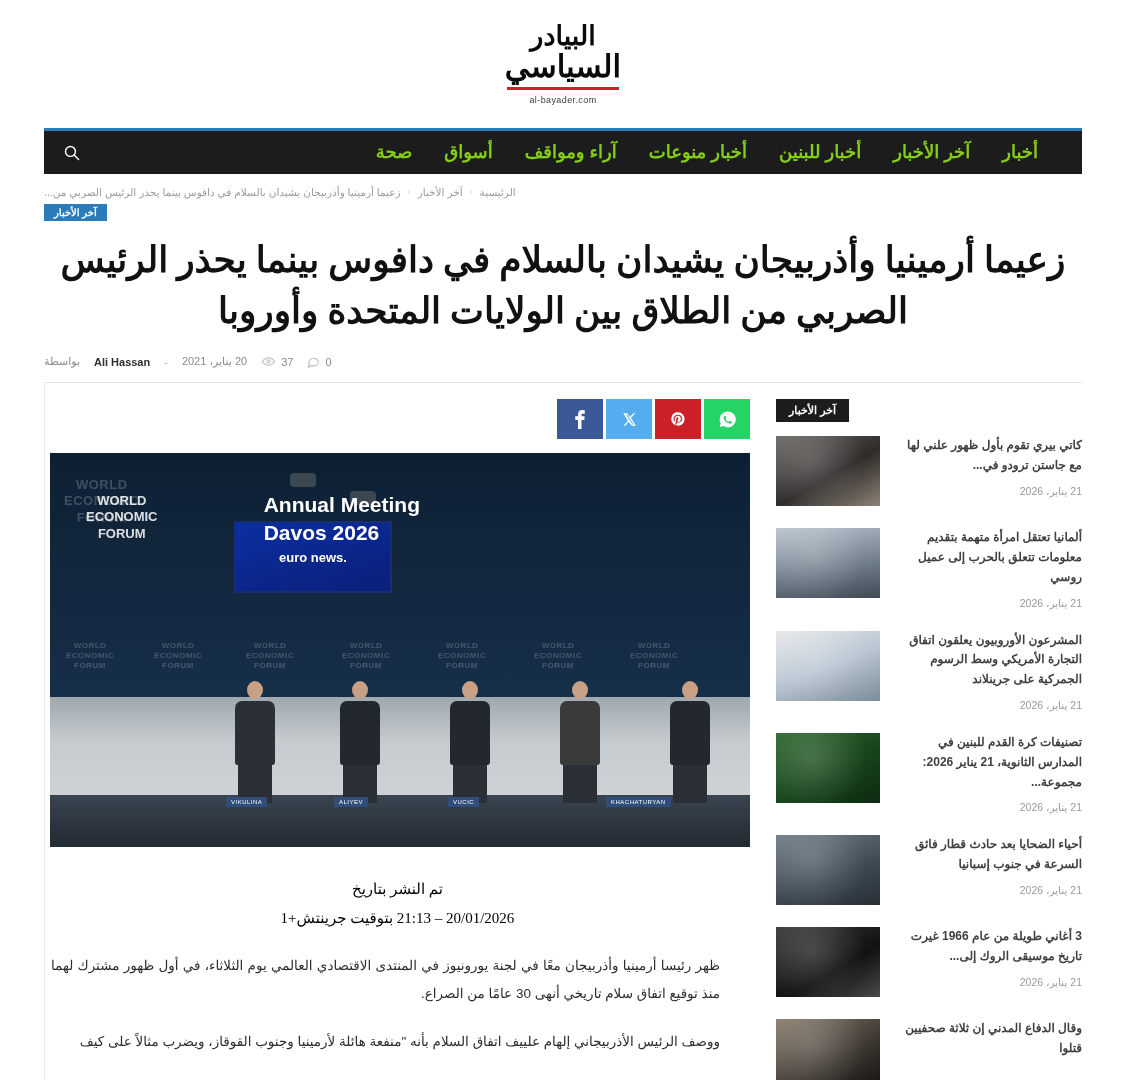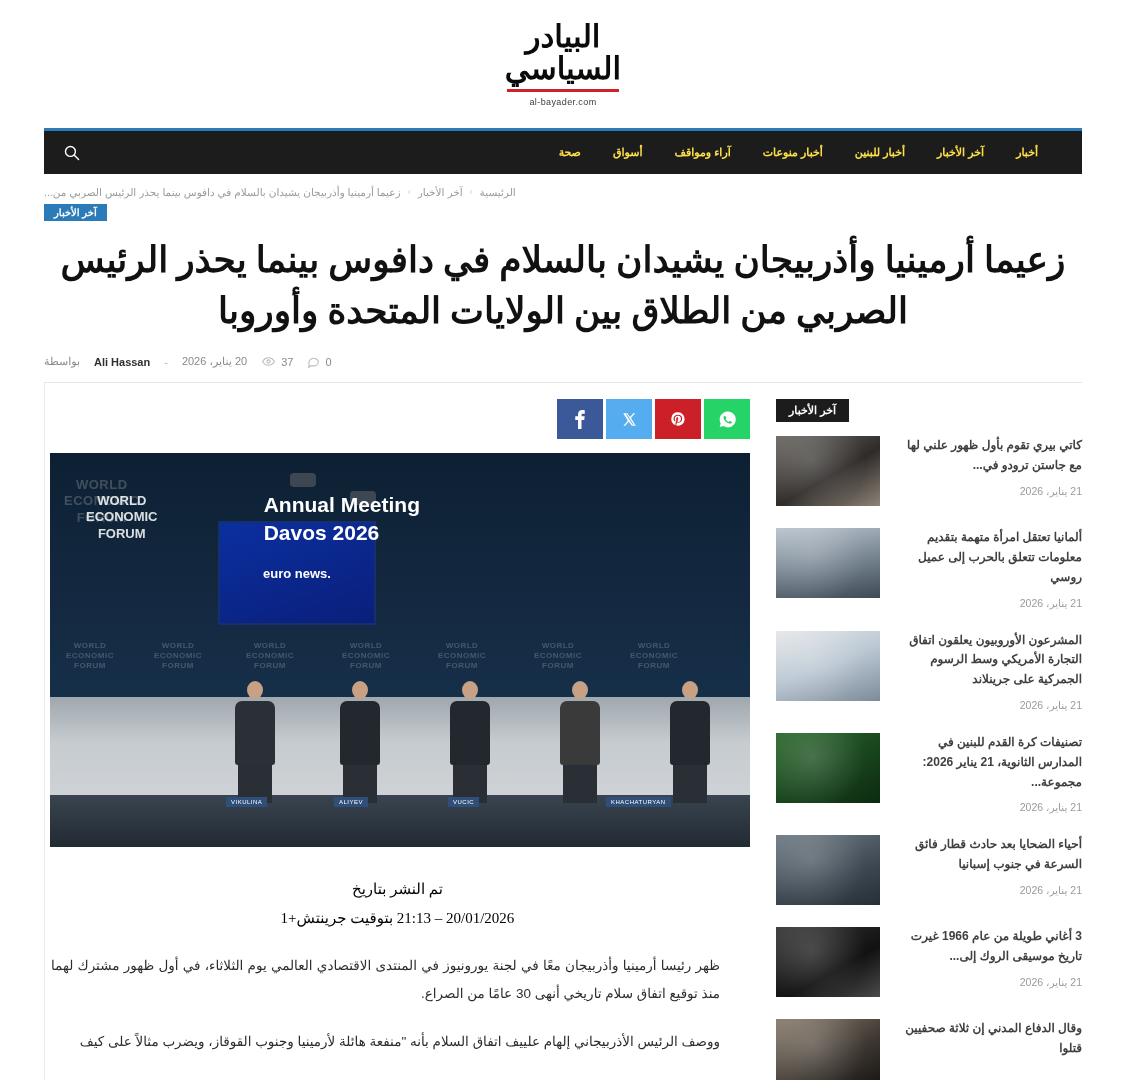--- a/index.html
+++ b/index.html
@@ -18,43 +18,43 @@
     display: flex; align-items: center; justify-content: center;
     background: #fff;
   }
   .logo-wrap { text-align: center; }
   .logo-line1, .logo-line2 {
     color: #0a0a0a;
     font-weight: bold;
     line-height: 1.02;
     letter-spacing: -1px;
   }
-  .logo-line1 { font-size: 31px; }
+  .logo-line1 { font-size: 27px; }
   .logo-line2 { font-size: 31px; }
   .logo-rule {
     width: 112px; height: 3px; background: #cc2229; margin: 4px auto 5px auto;
   }
   .logo-domain {
     font-size: 9px; color: #3b3b3b; letter-spacing: .4px;
     font-family: "Liberation Sans", sans-serif;
   }
 
   
   .navbar-outer { padding: 0 44px; }
   .navbar {
     background: #1c1c1c;
     height: 46px;
     border-top: 3px solid #2b7bb9;
     display: flex; align-items: center;
     position: relative;
   }
   .nav-items { display: flex; align-items: center; padding-right: 28px; }
   .nav-item {
-    color: #fde047;
-    font-size: 11px;
+    color: #84cc16;
+    font-size: 18px;
     font-weight: bold;
     padding: 0 16px;
     line-height: 43px;
     cursor: pointer;
     white-space: nowrap;
   }
   .nav-search {
     position: absolute; left: 0; top: 0;
     width: 54px; height: 43px;
     display: flex; align-items: center; justify-content: center;
@@ -159,22 +159,22 @@
     position: absolute; top: 38px; right: 330px;
     color: #fff; font-size: 21px; font-weight: bold; line-height: 1.3;
     text-align: left; direction: ltr;
   }
   .wef-right {
     position: absolute; top: 40px; left: 36px;
     color: rgba(255,255,255,.85); font-size: 13px; font-weight: bold;
     line-height: 1.25; text-align: center; direction: ltr;
   }
   .screen {
-    position: absolute; top: 68px; left: 168px;
-    width: 158px; height: 104px;
+    position: absolute; top: 68px; left: 184px;
+    width: 158px; height: 72px;
     background: linear-gradient(160deg,#0b2fa0,#0a1f7a);
     border: 2px solid #16306f;
   }
   .screen-logo {
     position: absolute; inset: 0; display: flex; align-items: center; justify-content: center;
     color: #fff; font-size: 13px; font-weight: bold; direction: ltr;
   }
   .stage {
     position: absolute; left: 0; right: 0; bottom: 0; height: 150px;
     background: linear-gradient(180deg,#9fa8ae 0%, #c6cbcf 30%, #d7dadd 100%);
@@ -298,21 +298,21 @@
         <path d="M21 12a8 8 0 0 1-8 8H7l-4 3 1-5a8 8 0 1 1 17-6z"></path>
       </svg>
     </span>
     <span class="meta-stat">
       <span>37</span>
       <svg width="15" height="13" viewBox="0 0 24 24" fill="none" stroke="#999" stroke-width="2">
         <path d="M1 12s4-7 11-7 11 7 11 7-4 7-11 7S1 12 1 12z"></path>
           <circle cx="12" cy="12" r="3"></circle>
       </svg>
     </span>
-    <span>20 يناير، 2026</span>
+    <span>20 يناير، 2021</span>
     <span class="meta-sep">-</span>
     <span class="meta-author">Ali Hassan</span>
     <span class="meta-by">بواسطة</span>
   </div>
 
   <div class="meta-divider"></div>
 
   <div class="content">
 
     <aside class="side-col">

